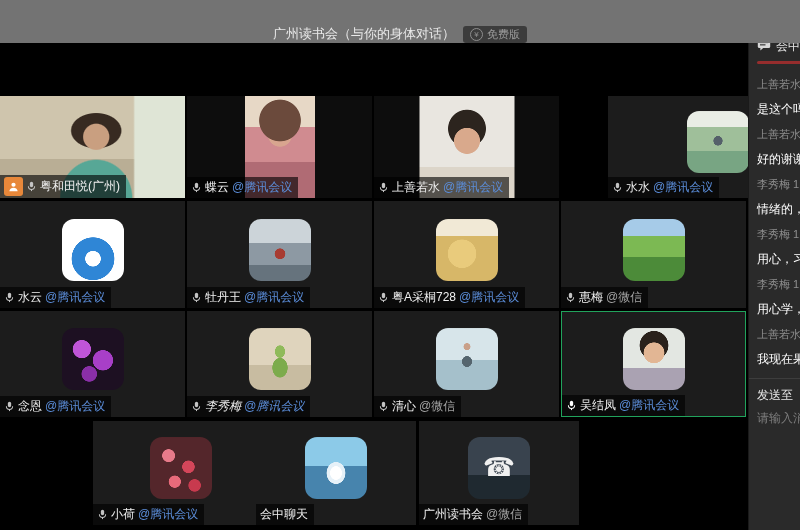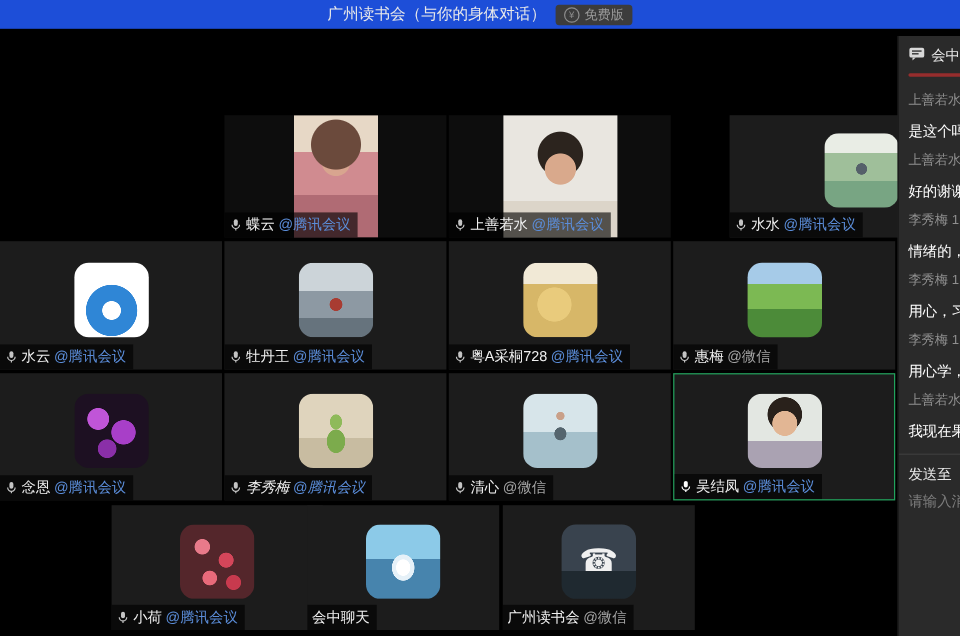--- a/index.html
+++ b/index.html
@@ -3,22 +3,22 @@
 <meta charset="utf-8">
 <style>
   html,body{margin:0;padding:0;}
   body{
     width:800px;height:530px;overflow:hidden;position:relative;
     background:#000;font-family:"Liberation Sans","DejaVu Sans",sans-serif;
     -webkit-font-smoothing:antialiased;
   }
   
   .titlebar{
-    position:absolute;left:0;top:0;width:800px;height:24px;background:#1d4ed8;
-    display:flex;align-items:center;justify-content:center;gap:8px;z-index:5;
+    position:absolute;left:0;top:0;width:800px;height:43px;background:#737373;
+    display:flex;align-items:flex-end;justify-content:center;gap:8px;z-index:5;
   }
   .titlebar .wtitle{color:#e9e9e9;font-size:13px;}
   .badge{
     display:flex;align-items:center;gap:4px;background:#3c3c3c;border-radius:3px;
     padding:1px 7px;color:#9a9a9a;font-size:11px;cursor:default;
   }
   .coin{
     width:11px;height:11px;border:1px solid #8d8d8d;border-radius:50%;
     font-size:8px;line-height:11px;text-align:center;color:#8d8d8d;display:inline-block;
   }
@@ -128,20 +128,40 @@
 
 <div class="titlebar">
   <span class="wtitle">广州读书会（与你的身体对话）</span>
   <span class="badge">
     <span class="coin">¥</span>
     <span>免费版</span>
   </span>
 </div>
 
 <div class="stage" id="stage">
+  <div class="tile kind-video" style="left: 0px; top: 66px; width: 185px; height: 102px;">
+    <div class="art art-room"></div>
+    <div class="plabel">
+      <span class="hosticon" style="display: flex;">
+        <svg width="11" height="11" viewBox="0 0 12 12">
+            <circle cx="6" cy="4.1" r="2.3" fill="#fff"></circle>
+            <path d="M1.5 11.3c0-2.5 2-4 4.5-4s4.5 1.5 4.5 4z" fill="#fff"></path>
+          </svg>
+      </span>
+      <span class="mic">
+        <svg width="11" height="11" viewBox="0 0 12 12">
+          <rect x="4.2" y="0.8" width="3.6" height="6" rx="1.8" fill="currentColor"></rect>
+          <path d="M2.6 5.8a3.4 3.4 0 0 0 6.8 0" fill="none" stroke="currentColor" stroke-width="1.1"></path>
+          <line x1="6" y1="9.2" x2="6" y2="11" stroke="currentColor" stroke-width="1.1"></line>
+        </svg>
+      </span>
+      <span class="pname">粤和田悦(广州)</span>
+
+    </div>
+  </div>
 
   <div class="tile kind-strip-narrow" style="left: 187px; top: 66px; width: 185px; height: 102px;">
     <div class="art art-strip-pink"></div>
     <div class="plabel">
 
       <span class="mic">
         <svg width="11" height="11" viewBox="0 0 12 12">
           <rect x="4.2" y="0.8" width="3.6" height="6" rx="1.8" fill="currentColor"></rect>
           <path d="M2.6 5.8a3.4 3.4 0 0 0 6.8 0" fill="none" stroke="currentColor" stroke-width="1.1"></path>
           <line x1="6" y1="9.2" x2="6" y2="11" stroke="currentColor" stroke-width="1.1"></line>

